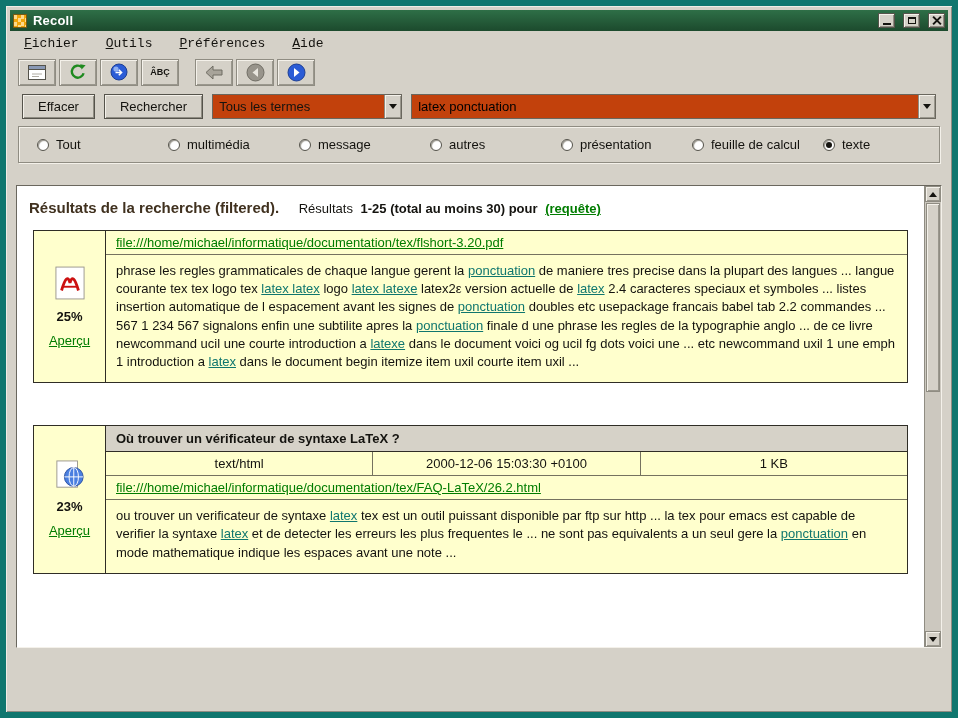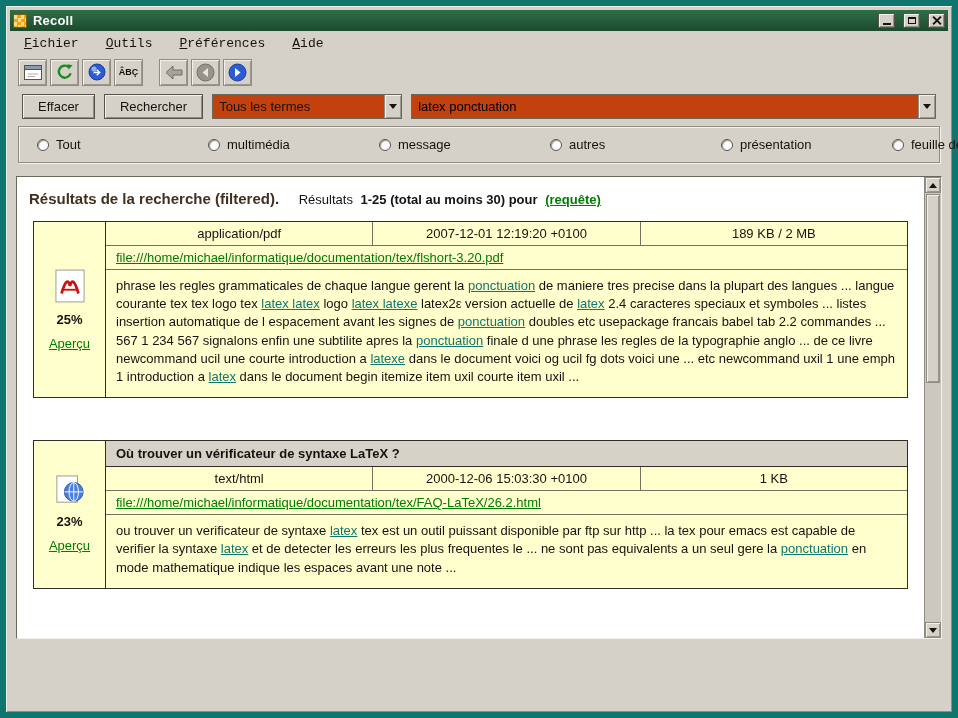--- a/index.html
+++ b/index.html
@@ -22,46 +22,46 @@
   .g-max{width:8px;height:7px;border:1px solid #14130f;border-top-width:2px;}
   .g-close{position:relative;width:9px;height:9px;}
   .g-close::before,.g-close::after{content:"";position:absolute;left:4px;top:-1px;width:2px;height:11px;background:#14130f;}
   .g-close::before{transform:rotate(45deg);} .g-close::after{transform:rotate(-45deg);}
   
   .menubar{flex:none;height:24px;display:flex;align-items:center;gap:11px;padding:2px 6px;font-family:Liberation Mono, monospace;}
   .menu-item{padding:3px 8px;cursor:default;}
   
   .toolbar{flex:none;height:34px;display:flex;align-items:center;padding:2px 8px;}
   .tb-group{display:flex;gap:3px;margin-right:16px;}
-  .tb-btn{width:29px;height:27px;background:#d5d1c8;border:1px solid #8f8c82;
+  .tb-btn{width:38px;height:27px;background:#d5d1c8;border:1px solid #8f8c82;
     box-shadow:inset 1px 1px 0 #f4f1ea, inset -1px -1px 0 #9a978d;display:grid;place-items:center;}
   .abc{font-size:9px;font-weight:bold;}
   
   .searchrow{flex:none;height:34px;display:flex;align-items:center;gap:9px;padding:2px 12px;}
   .btn{height:25px;padding:0 15px;background:#d5d1c8;border:1px solid #55534b;
     box-shadow:inset 1px 1px 0 #f4f1ea, inset -1px -1px 0 #8f8c82;display:flex;align-items:center;}
   .combo{height:25px;background:#c2410c;border:1px solid #6a675e;display:flex;align-items:stretch;}
   .combo-text{padding:4px 6px;flex:1;white-space:nowrap;overflow:hidden;}
   .combo-arrow{width:17px;background:#d5d1c8;border-left:1px solid #8f8c82;
     box-shadow:inset 1px 1px 0 #f4f1ea, inset -1px -1px 0 #9a978d;display:grid;place-items:center;flex:none;}
   .tri-down{width:0;height:0;border-left:4px solid transparent;border-right:4px solid transparent;border-top:5px solid #14130f;}
   .tri-up{width:0;height:0;border-left:4px solid transparent;border-right:4px solid transparent;border-bottom:5px solid #14130f;}
   .mode-combo{width:190px;flex:none;}
   .query-combo{flex:1;gap:29px;}
   .query-input{border:none;outline:none;background:transparent;font:inherit;flex:1;padding:0 6px;min-width:0;}
   
   .filterrow{flex:none;margin:3px 8px 8px;border:1px solid #8f8c82;
-    box-shadow:inset 1px 1px 0 #f4f1ea,1px 1px 0 #f4f1ea;display:flex;align-items:center;padding:10px 24px 10px 18px;gap:40px;}
+    box-shadow:inset 1px 1px 0 #f4f1ea,1px 1px 0 #f4f1ea;display:flex;align-items:center;padding:10px 24px 10px 18px;}
   .radio-item{display:flex;align-items:center;gap:7px;width:131px;flex:none;}
   .radio-item:last-child{width:auto;}
   .radio{width:12px;height:12px;border-radius:50%;background:#fff;border:1px solid #55534b;
     box-shadow:inset 1px 1px 1px #9a978d;position:relative;flex:none;}
   .radio.checked::after{content:"";position:absolute;inset:2px;border-radius:50%;background:#14130f;}
   
-  .results{flex:none;height:463px;margin:5px 6px;display:flex;background:#fff;
+  .results{flex:none;height:463px;margin:14px 6px;display:flex;background:#fff;
     border-top:1px solid #6a675e;border-left:1px solid #6a675e;
     border-bottom:1px solid #f4f1ea;border-right:1px solid #f4f1ea;}
   .results-content{flex:1;overflow:hidden;padding:6px 8px;min-width:0;}
   .res-header{margin:7px 0 10px 4px;white-space:nowrap;}
   .res-heading{font-size:15px;font-weight:bold;color:#40311f;margin-right:16px;}
   .res-sum{font-size:13px;}
   .res-sum .sp{margin-right:4px;}
   .link{color:#007c00;text-decoration:underline;cursor:pointer;}
   b.rng{font-weight:bold;}
   .entry{display:flex;border:1px solid #2f2d26;margin:14px 8px 0 8px;background:#ffffcd;}
@@ -223,25 +223,20 @@
         <div class="entry-left">
           <svg width="30" height="34" viewBox="0 0 32 36">
             <rect x="1" y="1" width="30" height="34" fill="#ffffff" stroke="#9a978d"></rect>
             <path d="M7 26 C11 12 14 10 16 18 C18 10 21 12 25 26" fill="none" stroke="#cc1111" stroke-width="3"></path>
             <path d="M8 22 H24" stroke="#cc1111" stroke-width="2" fill="none"></path>
           </svg>
           <span class="relevance">25%</span>
           <span class="link">Aperçu</span>
         </div>
         <div class="entry-right">
-          <div class="entry-meta">
-            <div class="meta-cell">application/pdf</div>
-            <div class="meta-cell">2007-12-01 12:19:20 +0100</div>
-            <div class="meta-cell">189 KB / 2 MB</div>
-          </div>
           <div class="entry-url">
             <span class="link">file:///home/michael/informatique/documentation/tex/flshort-3.20.pdf</span>
           </div>
           <div class="entry-abstract"><span>phrase les regles grammaticales de chaque langue gerent la </span><span class="hl">ponctuation</span><span> de maniere tres precise dans la plupart des langues ... langue courante tex tex logo tex </span><span class="hl">latex latex</span><span> logo </span><span class="hl">latex latexe</span><span> latex2ε version actuelle de </span><span class="hl">latex</span><span> 2.4 caracteres speciaux et symboles ... listes insertion automatique de l espacement avant les signes de </span><span class="hl">ponctuation</span><span> doubles etc usepackage francais babel tab 2.2 commandes ... 567 1 234 567 signalons enfin une subtilite apres la </span><span class="hl">ponctuation</span><span> finale d une phrase les regles de la typographie anglo ... de ce livre newcommand ucil une courte introduction a </span><span class="hl">latexe</span><span> dans le document voici og ucil fg dots voici une ... etc newcommand uxil 1 une emph 1 introduction a </span><span class="hl">latex</span><span> dans le document begin itemize item uxil courte item uxil ...</span></div>
         </div>
       </div>
 
       <div class="entry second">
         <div class="entry-left">
           <svg width="30" height="30" viewBox="0 0 32 32">

